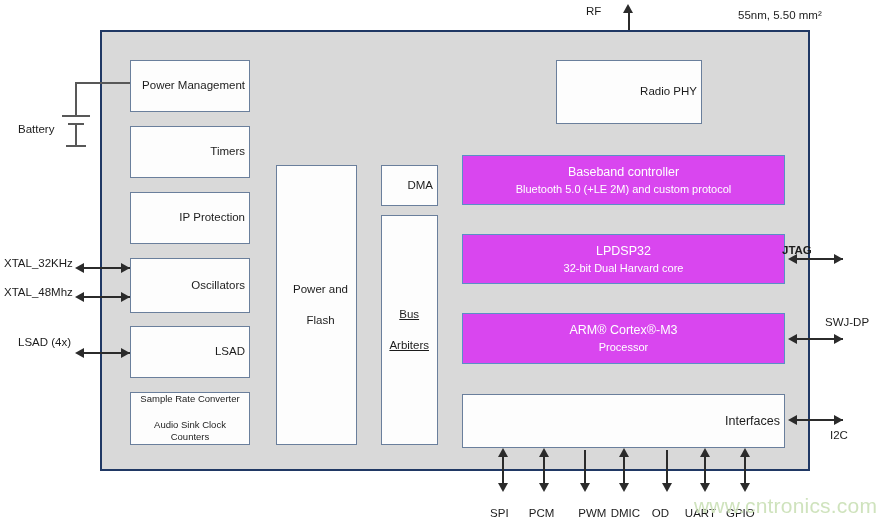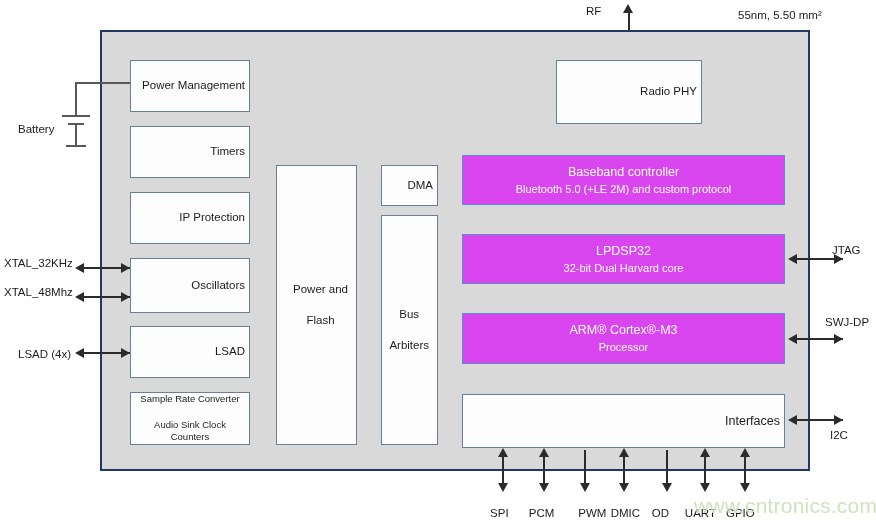--- a/index.html
+++ b/index.html
@@ -112,21 +112,21 @@
 
   <div class="blk" style="left:276px;top:165px;width:81px;height:280px;">
     <span>
       <span>Power and</span><br>
       <span>Flash</span>
     </span>
   </div>
   <div class="blk" style="left:381px;top:165px;width:57px;height:41px;">
     <span>DMA</span>
   </div>
-  <div class="blk" style="left:381px;top:215px;width:57px;height:230px;">
+  <div class="blk" style="left:381px;top:215px;width:57px;height:230px;text-decoration:underline;">
     <span>
       <span>Bus</span><br>
       <span>Arbiters</span>
     </span>
   </div>
 
   <div class="blk" style="left:556px;top:60px;width:146px;height:64px;">
     <span>Radio PHY</span>
   </div>
 
@@ -150,26 +150,26 @@
   <div class="lbl" style="left:4px;top:256px;">XTAL_32KHz</div>
   <div class="ln h" style="left:84px;top:267px;width:46px;"></div>
   <div class="ah left" style="left:75px;top:262.5px;"></div>
   <div class="ah right" style="left:121px;top:262.5px;"></div>
 
   <div class="lbl" style="left:4px;top:285px;">XTAL_48Mhz</div>
   <div class="ln h" style="left:84px;top:296px;width:46px;"></div>
   <div class="ah left" style="left:75px;top:291.5px;"></div>
   <div class="ah right" style="left:121px;top:291.5px;"></div>
 
-  <div class="lbl" style="left:18px;top:335px;margin-top:12px;">LSAD (4x)</div>
+  <div class="lbl" style="left:18px;top:335px;">LSAD (4x)</div>
   <div class="ln h" style="left:84px;top:352px;width:46px;"></div>
   <div class="ah left" style="left:75px;top:347.5px;"></div>
   <div class="ah right" style="left:121px;top:347.5px;"></div>
 
-  <div class="lbl" style="left:832px;top:243px;">JTAG</div>
+  <div class="lbl" style="left:782px;top:243px;font-weight:bold;">JTAG</div>
   <div class="ln h" style="left:797px;top:258px;width:46px;"></div>
   <div class="ah left" style="left:788px;top:253.5px;"></div>
   <div class="ah right" style="left:834px;top:253.5px;"></div>
 
   <div class="lbl" style="left:825px;top:315px;">SWJ-DP</div>
   <div class="ln h" style="left:797px;top:338px;width:46px;"></div>
   <div class="ah left" style="left:788px;top:333.5px;"></div>
   <div class="ah right" style="left:834px;top:333.5px;"></div>
 
   <div class="lbl" style="left:830px;top:428px;">I2C</div>

